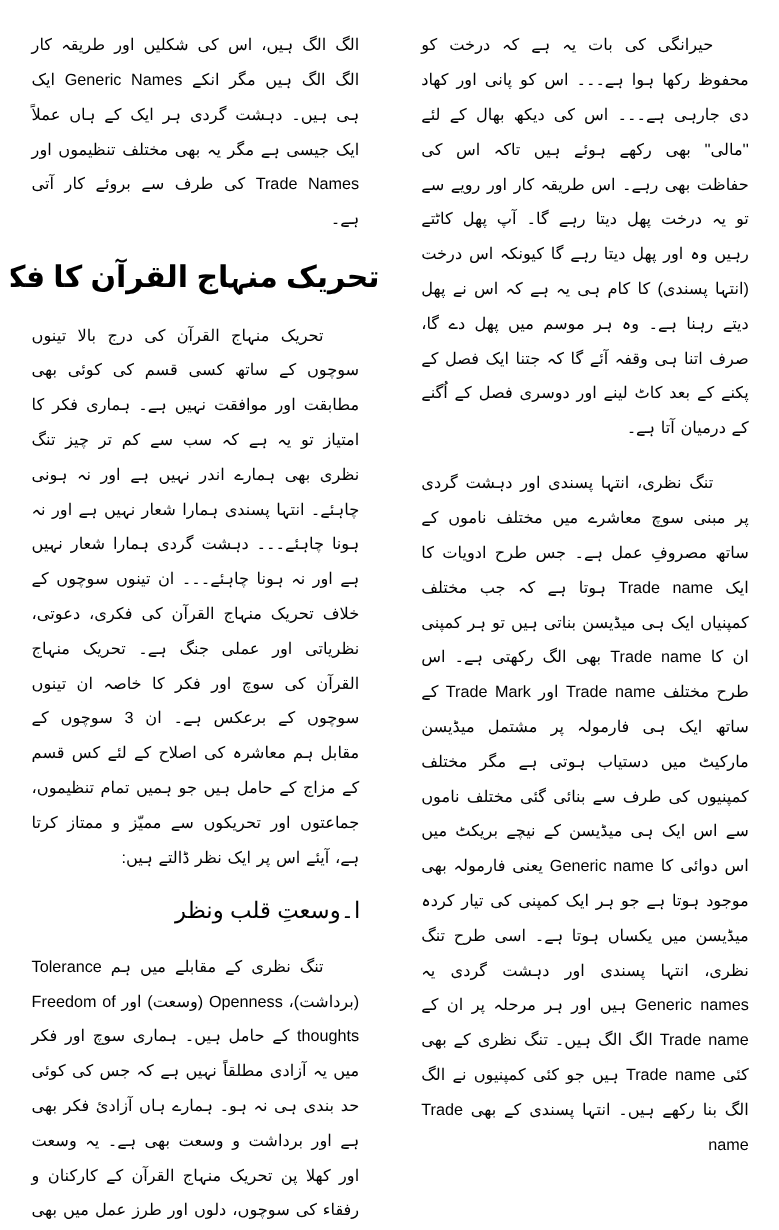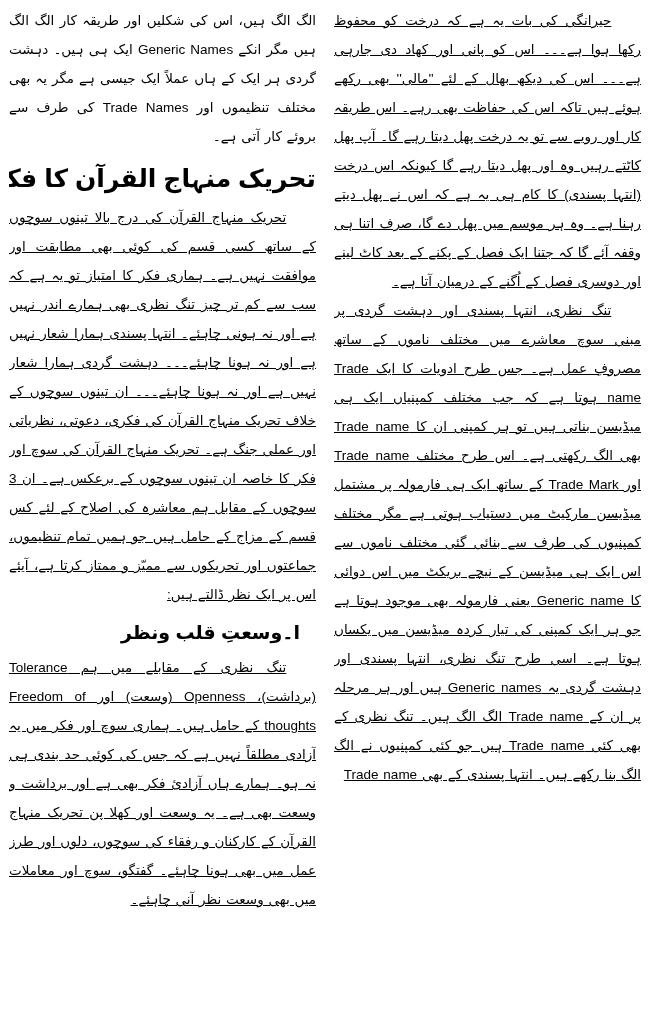--- a/index.html
+++ b/index.html
@@ -24,49 +24,48 @@
     gap: 18px;
     overflow: hidden;
   }
   .col {
     box-sizing: border-box;
     width: 307px;
     flex: 0 0 307px;
     overflow: hidden;
   }
   .para {
-    margin: 0;
+    margin: 17px;
     font-size: 13.5px;
     line-height: 29px;
     text-align: justify;
     text-justify: inter-word;
     word-spacing: 1px;
     direction: rtl;
     unicode-bidi: embed;
   }
   .para.indent {
     text-indent: 2.2em;
-    text-decoration: underline;
   }
   .section-heading {
     margin: 10px 0 8px 0;
     font-size: 25px;
     line-height: 34px;
     font-weight: bold;
     text-align: center;
     direction: rtl;
     white-space: nowrap;
     letter-spacing: -0.5px;
   }
   .subsection-heading {
     margin: 10px 0 6px 0;
     padding-right: 16px;
     font-size: 19px;
     line-height: 28px;
-    font-weight: bold;
+    font-weight: normal;
     text-align: right;
     direction: rtl;
   }
 </style>
 </head>
 <body>
 
 <div class="page">
 
   <div class="col">

